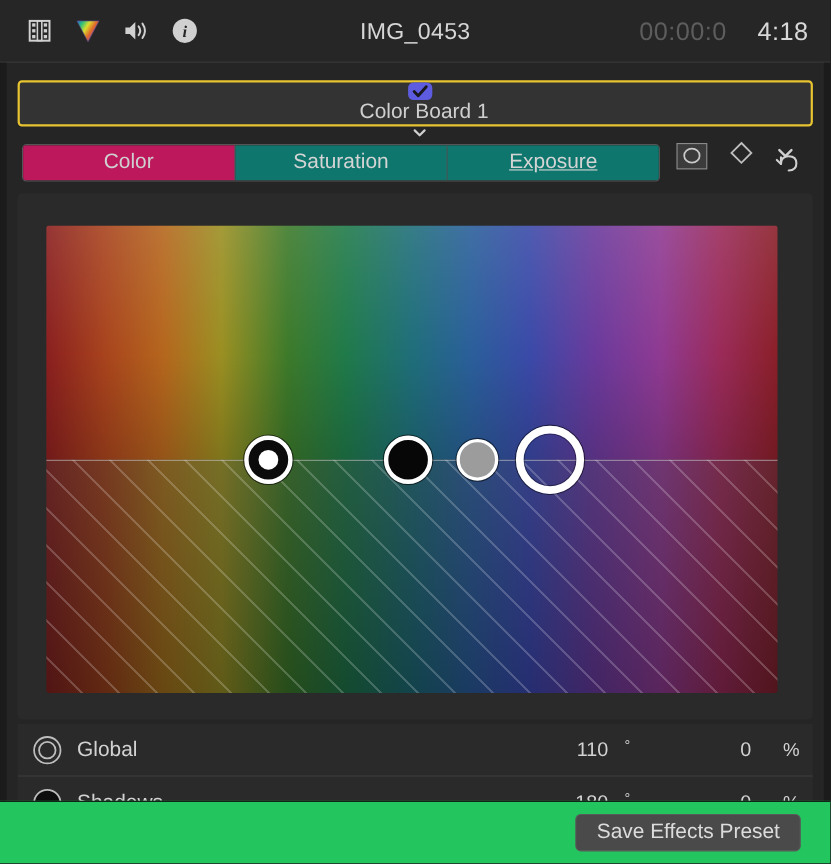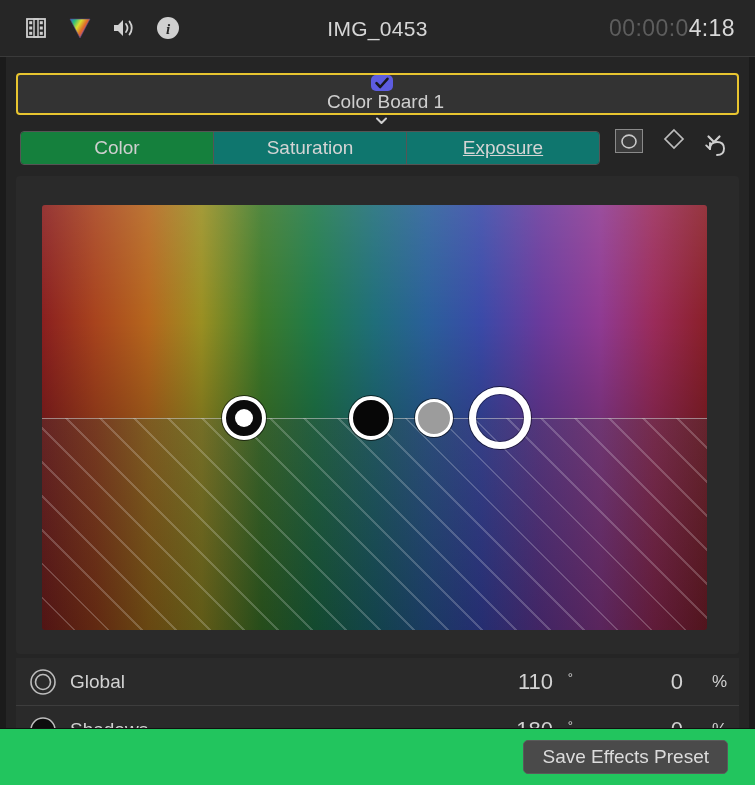--- a/index.html
+++ b/index.html
@@ -24,20 +24,21 @@
     position: absolute; left: 0; right: 0; top: 0; height: 57px;
     display: flex; align-items: center; justify-content: center;
     color: #d6d6d6; font-size: 21px; letter-spacing: .3px;
     pointer-events: none;
   }
   .tb-timecode {
     position: absolute; right: 20px; top: 0; height: 57px;
     display: flex; align-items: center;
     font-size: 23px; letter-spacing: .4px;
     font-family: "Liberation Sans", sans-serif;
+    gap: 28px;
   }
   .tc-dim { color: #5d5d5d; }
   .tc-lit { color: #d8d8d8; }
 
   
   .effect-header {
     position: absolute; left: 16px; top: 73px; width: 723px; height: 42px;
     background: #333333;
     border: 2px solid #e8c530;
     border-radius: 4px;
@@ -64,21 +65,21 @@
   .tabs {
     position: absolute; left: 20px; top: 131px; width: 580px; height: 34px;
     display: flex; border: 1px solid #555; border-radius: 4px; overflow: hidden;
   }
   .tab {
     flex: 1; display: flex; align-items: center; justify-content: center;
     font-size: 19px; color: #d4d4d4; background: #0f766e;
     border-right: 1px solid #555;
   }
   .tab:last-child { border-right: none; text-decoration: underline; }
-  .tab.active { background: #15803d; color: #cfcfcf; }
+  .tab.active { background: #be185d; color: #cfcfcf; }
   .reset-btn {
     position: absolute; right: 22px; top: 131px; width: 34px; height: 34px;
     display: flex; align-items: center; justify-content: center;
   }
 
   
   .board-wrap {
     position: absolute; left: 16px; top: 176px; width: 723px; height: 478px;
     background: #2a2a2a; border-radius: 4px;
   }
@@ -107,21 +108,21 @@
   .rows {
     position: absolute; left: 16px; top: 658px; width: 723px; height: 72px;
     overflow: hidden; background: #2a2a2a;
   }
   .prow {
     position: relative; height: 48px; display: flex; align-items: center;
     border-bottom: 1px solid #3d3d3d;
   }
   .ring-icon { margin-left: 12px; width: 30px; height: 30px; display: flex; align-items: center; justify-content: center; }
   .prow-label { margin-left: 12px; color: #d2d2d2; font-size: 19px; }
-  .v-num { position: absolute; font-size: 22px; color: #d2d2d2; text-align: right; }
+  .v-num { position: absolute; font-size: 18px; color: #d2d2d2; text-align: right; }
   .v-unit { position: absolute; font-size: 17px; color: #d2d2d2; }
   .v1 { right: 186px; width: 60px; }
   .u1 { right: 166px; top: 12px; font-size: 13px; }
   .v2 { right: 56px; width: 50px; }
   .u2 { right: 12px; }
 
   
   .footer {
     position: absolute; left: 0; bottom: 0; width: 755px; height: 57px;
     background: #22c55e; border-top: 1px solid #111;

